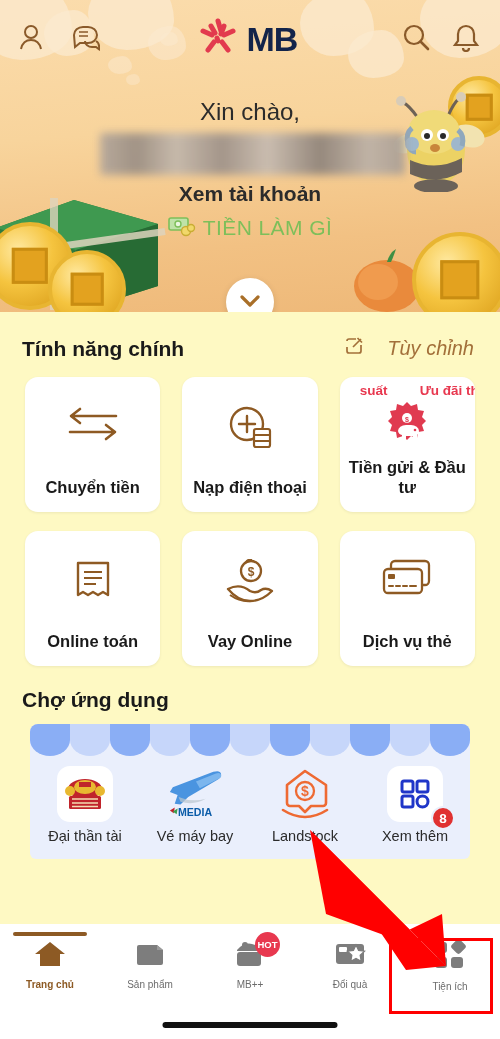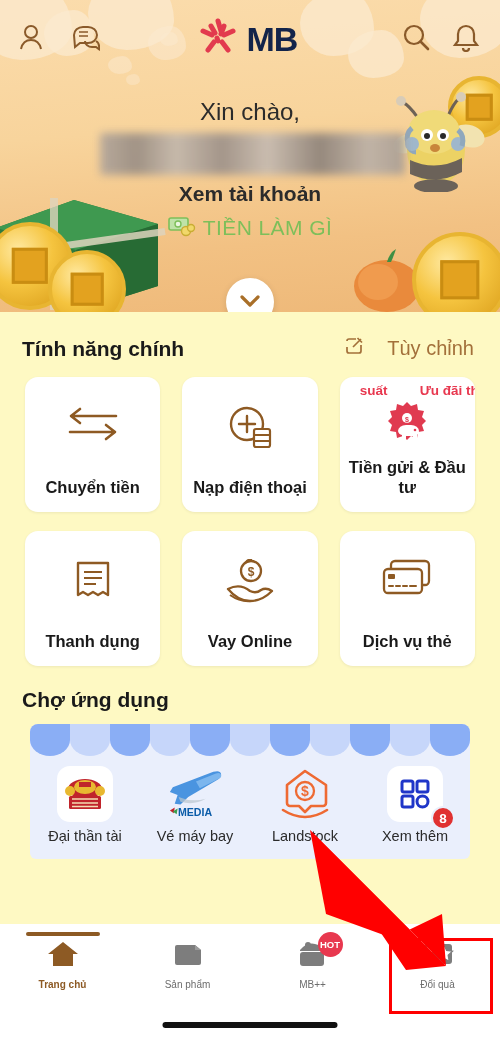--- a/index.html
+++ b/index.html
@@ -66,21 +66,21 @@
     box-shadow: 0 2px 7px rgba(0,0,0,.12);
   }
 
   
   .content { position: absolute; top: 312px; left: 0; width: 500px; height: 612px; background: #fef9c3; }
   .sect-head {
     display: flex; align-items: center; justify-content: space-between;
     padding: 24px 26px 0 22px;
   }
   .sect-title { font-size: 21px; font-weight: bold; color: #1a1a1a; }
-  .customize { display: flex; align-items: center; gap: 23px; color: #a3703a; font-size: 20px; }
+  .customize { display: flex; align-items: center; gap: 23px; color: #a3703a; font-size: 20px; font-style: italic; }
 
   .grid { display: flex; gap: 22px; padding: 16px 25px 0 25px; }
   .card {
     position: relative; width: 136px; height: 135px; background: #ffffff; border-radius: 13px;
     display: flex; flex-direction: column; align-items: center; justify-content: flex-end;
     padding-bottom: 14px; box-shadow: 0 1px 3px rgba(0,0,0,.07); overflow: hidden;
   }
   .card .ico { position: absolute; top: 28px; left: 0; right: 0; display: flex; justify-content: center; }
   .card .lbl { font-size: 16.5px; font-weight: bold; color: #1a1a1a; text-align: center; line-height: 1.25; width: 120px; }
   .marquee { position: absolute; top: 6px; left: 12px; width: 100%; height: 17px; overflow: hidden; }
@@ -320,21 +320,21 @@
     </div>
 
     <div class="grid" style="padding-top:19px;">
       <div class="card">
         <div class="ico">
           <svg width="42" height="44" viewBox="0 0 42 44">
               <path d="M6 4 h30 v32 l-5-3 l-5 3 l-5-3 l-5 3 l-5-3 l-5 3 z" stroke="#8e5a23" stroke-width="2.4" fill="none" stroke-linejoin="round"></path>
               <path d="M12 13 h18 M12 19 h18 M12 25 h12" stroke="#8e5a23" stroke-width="2"></path>
             </svg>
         </div>
-        <div class="lbl">Thanh dụng</div>
+        <div class="lbl">Online toán</div>
       </div>
       <div class="card">
         <div class="ico">
           <svg width="52" height="44" viewBox="0 0 52 44">
               <circle cx="27" cy="12" r="10" stroke="#8e5a23" stroke-width="2.3" fill="none"></circle>
               <text x="27" y="17" font-size="12" text-anchor="middle" fill="#8e5a23" font-family="Liberation Sans, sans-serif" font-weight="bold">$</text>
               <path d="M22 3 q2-3 6-2" stroke="#8e5a23" stroke-width="2.2" fill="none"></path>
               <path d="M4 30 q12 -6 22 2 q6 3 11 -1 q5-3 11 1 q-10 10 -22 10 q-12 0 -22 -12 z" stroke="#8e5a23" stroke-width="2.3" fill="none" stroke-linejoin="round"></path>
               <path d="M6 36 q10 7 21 6" stroke="#8e5a23" stroke-width="2" fill="none"></path>
             </svg>
@@ -457,20 +457,31 @@
     <div class="item">
       <span>
         <svg width="34" height="28" viewBox="0 0 34 28">
             <rect x="3" y="4" width="28" height="20" rx="3" fill="#7d7d7d"></rect>
             <rect x="6" y="7" width="8" height="5" rx="1" fill="#fff"></rect>
             <path d="M23 5 l2.6 5.4 l5.9 .8 l-4.3 4.1 l1 5.9 l-5.2-2.8 l-5.2 2.8 l1-5.9 l-4.3-4.1 l5.9-.8 z" fill="#fff" stroke="#7d7d7d" stroke-width="1.3"></path>
           </svg>
       </span>
       <span class="nlabel">Đổi quà</span>
     </div>
+    <div class="item">
+      <span>
+        <svg width="34" height="30" viewBox="0 0 34 30">
+            <rect x="2" y="2" width="12" height="11" rx="3" fill="#7d7d7d"></rect>
+            <rect x="19.5" y="0.5" width="12" height="12" rx="3" fill="#7d7d7d" transform="rotate(45 25.5 6.5)"></rect>
+            <rect x="2" y="17" width="12" height="11" rx="3" fill="#7d7d7d"></rect>
+            <rect x="18" y="17" width="12" height="11" rx="3" fill="#7d7d7d"></rect>
+          </svg>
+      </span>
+      <span class="nlabel">Tiện ích</span>
+    </div>
     <div class="homeind"></div>
   </div>
 
   <div class="hlbox" style="left:389px; top:938px; width:104px; height:76px;"></div>
 
   <svg class="arrow" style="left:296px; top:818px;" width="160" height="160" viewBox="0 0 160 160">
     <path d="M14 12 L150 148 L146 96 L96 120 Z" fill="#ff0000"></path>
     <path d="M14 12 L96 120 L30 96 Z" fill="#ff0000"></path>
     <path d="M14 12 L150 148 L110 152 L64 84 Z" fill="#ff0000"></path>
   </svg>

